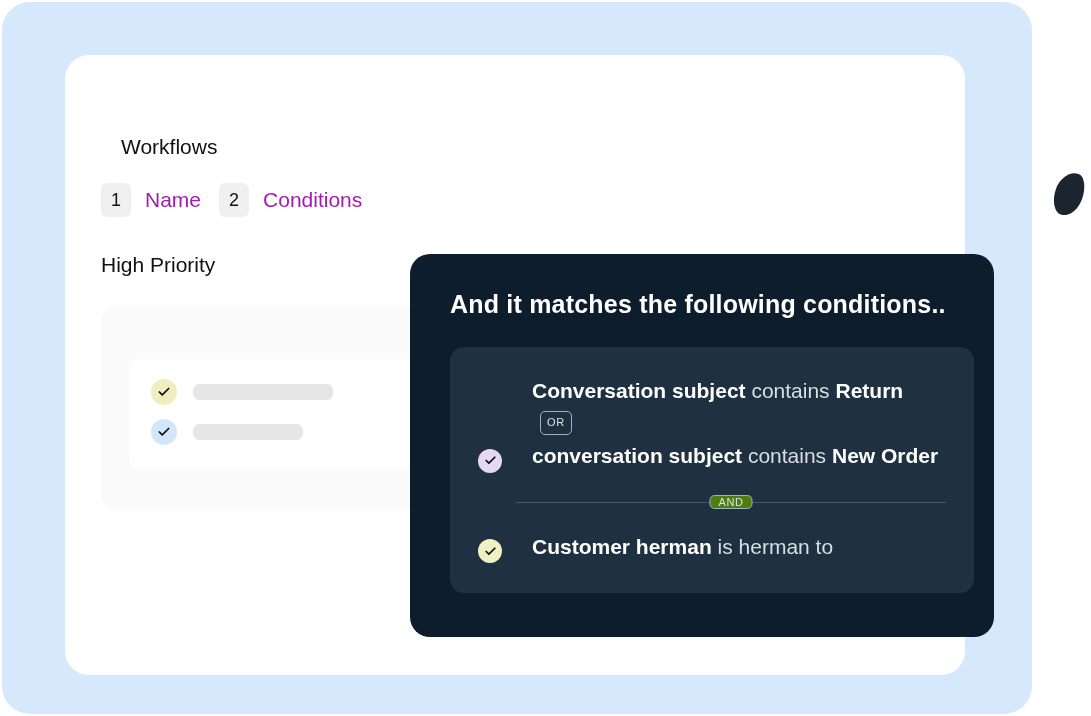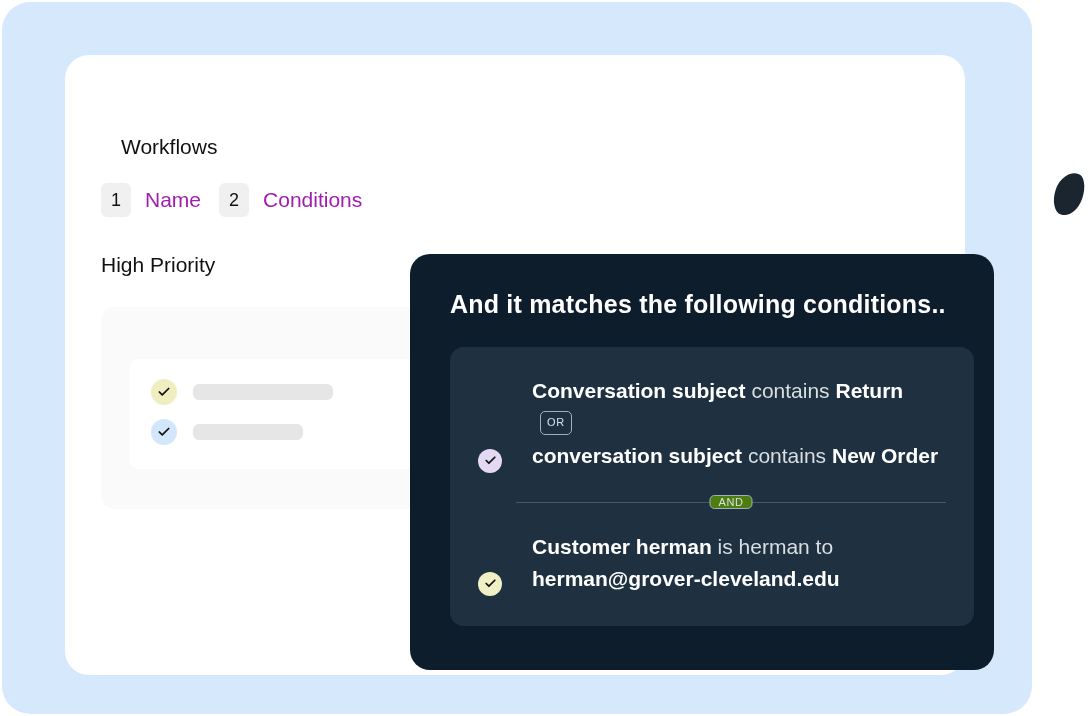--- a/index.html
+++ b/index.html
@@ -233,20 +233,19 @@
 
     <div class="cond-row">
       <div class="cond-check yellow2">
         <svg viewBox="0 0 24 24" fill="none" stroke="#111" stroke-width="3.2" stroke-linecap="round" stroke-linejoin="round">
             <polyline points="4 12 9 17 20 6"></polyline>
           </svg>
       </div>
       <div class="cond-text">
         <span class="bold">Customer herman</span>
         <span class="light">is herman to</span><br>
-        <span class="bold">herman@grover-cleveland.edu</span>
       </div>
     </div>
 
   </div>
 </div>
 
 <div class="feather"></div>
 
 </body></html>

